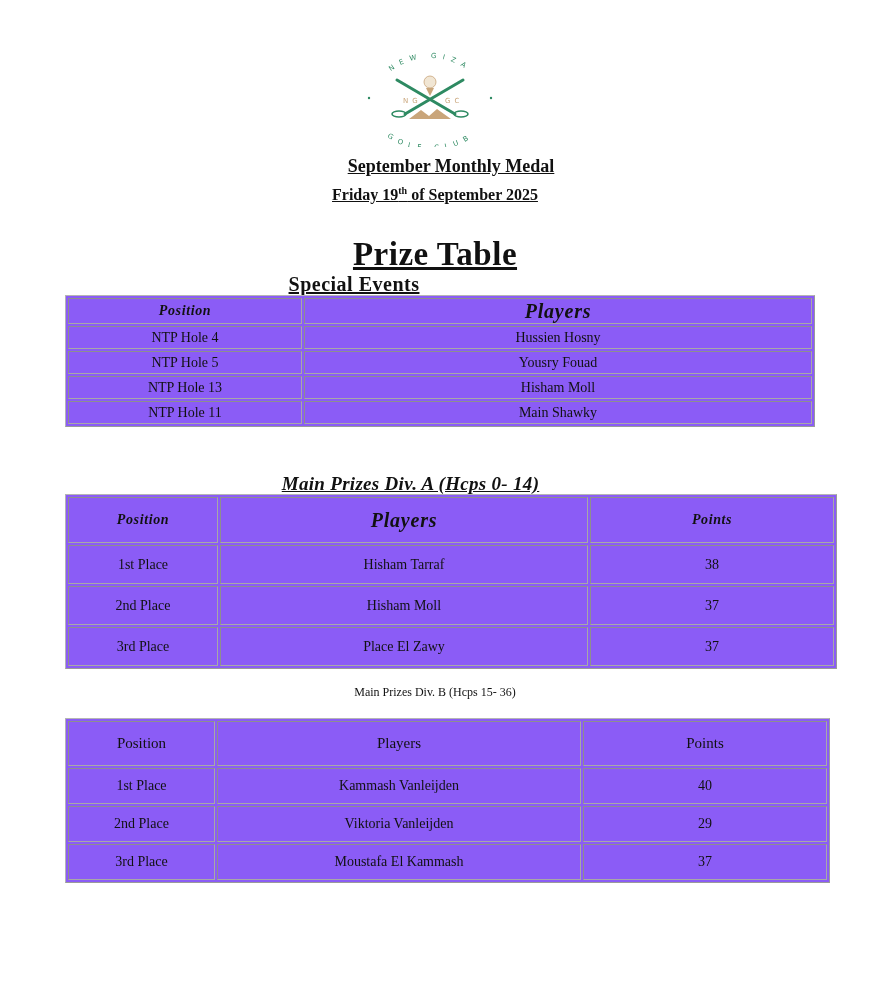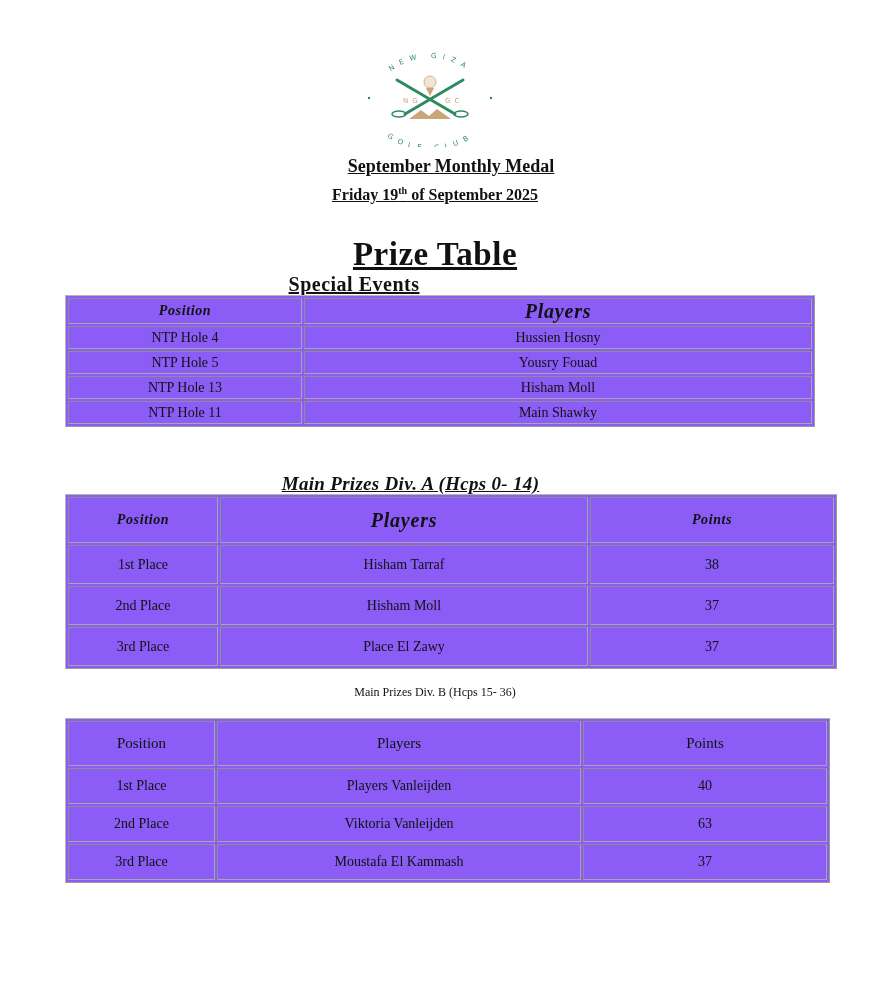--- a/index.html
+++ b/index.html
@@ -128,27 +128,27 @@
 <div class="abs secB">Main Prizes Div. B (Hcps 15- 36)</div>
 <table id="t3">
   <tbody>
       <tr class="h">
     <td style="width:145px" class="hdr-plain">Position</td>
     <td style="width:362px" class="hdr-plain">Players</td>
     <td class="hdr-plain">Points</td>
   </tr>
   <tr>
     <td>1st Place</td>
-    <td>Players Vanleijden</td>
+    <td>Kammash Vanleijden</td>
     <td>40</td>
   </tr>
   <tr>
     <td>2nd Place</td>
     <td>Viktoria Vanleijden</td>
-    <td>63</td>
+    <td>29</td>
   </tr>
   <tr>
     <td>3rd Place</td>
     <td>Moustafa El Kammash</td>
     <td>37</td>
   </tr>
 </tbody>
   </table>
 
 </body></html>

